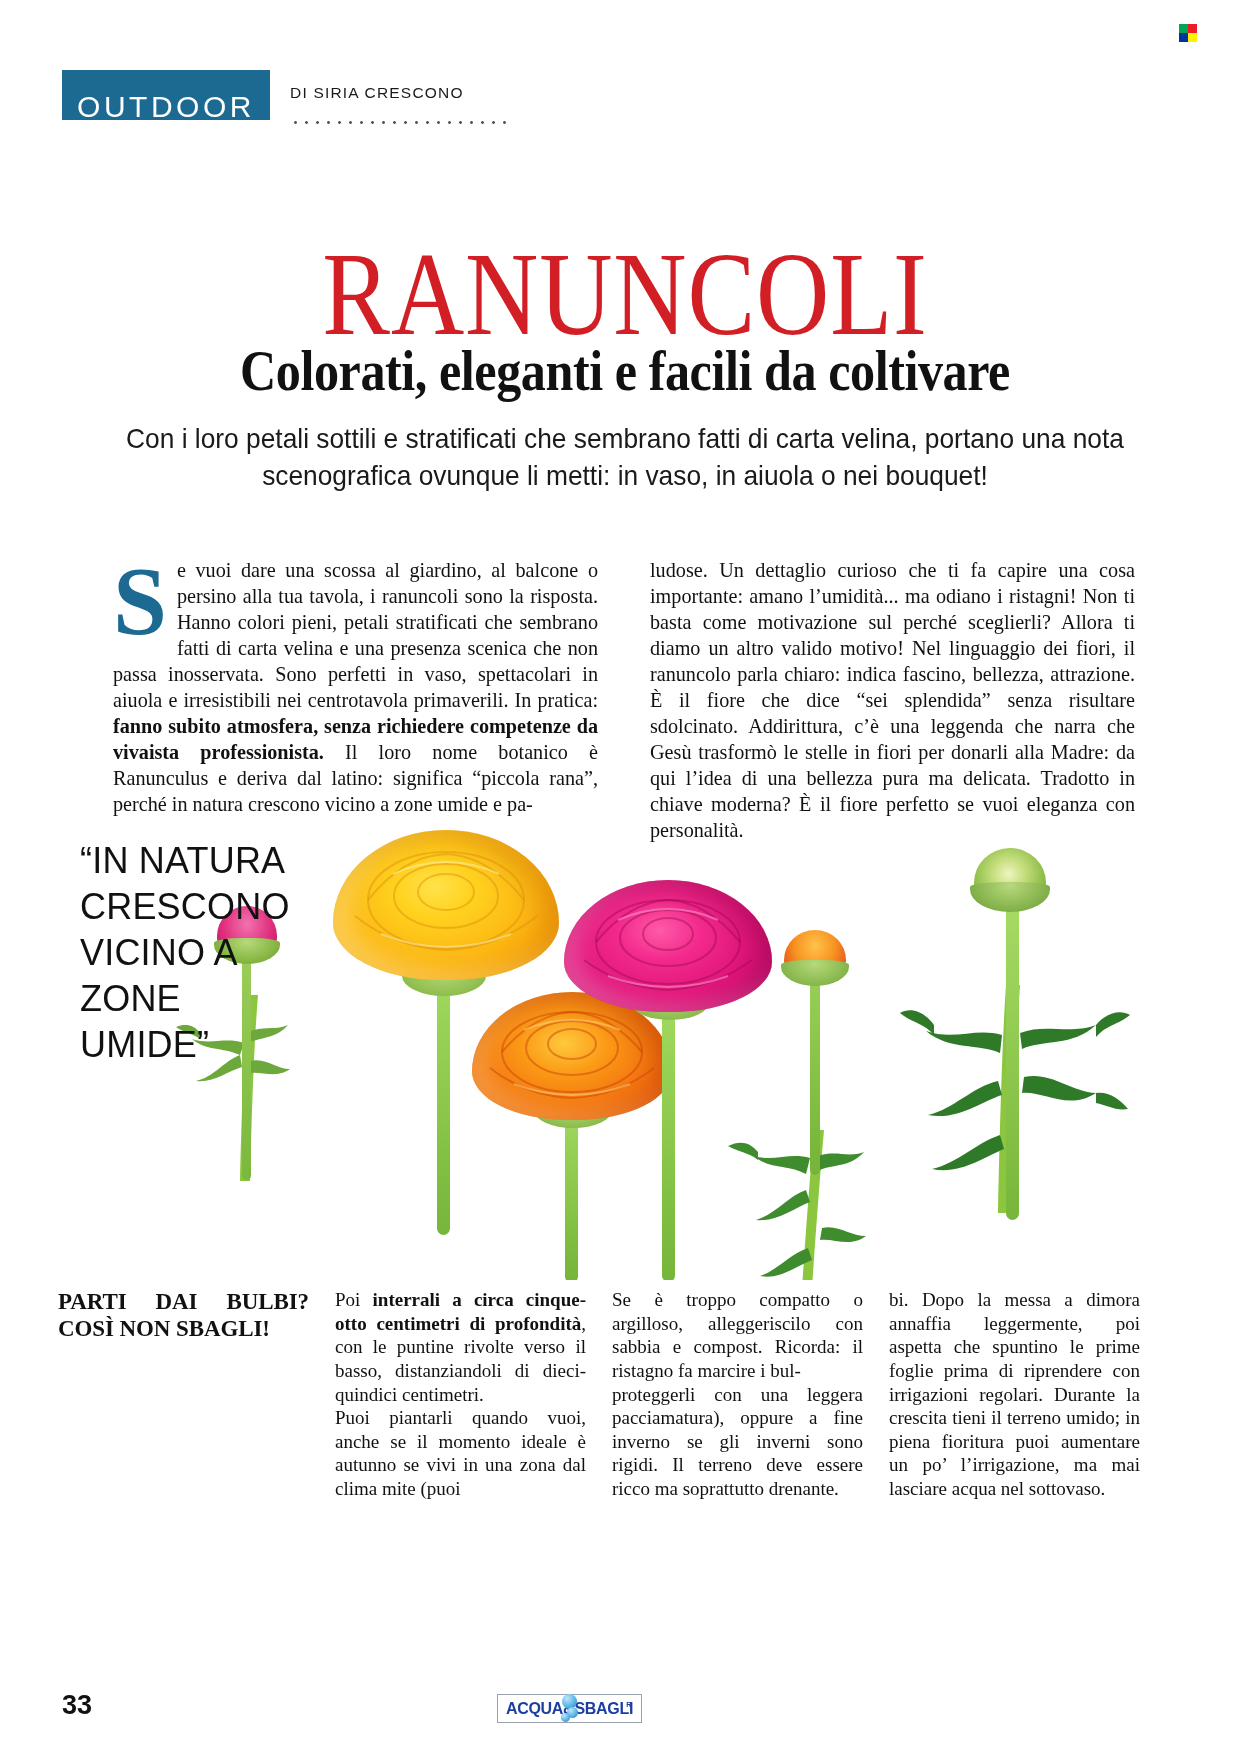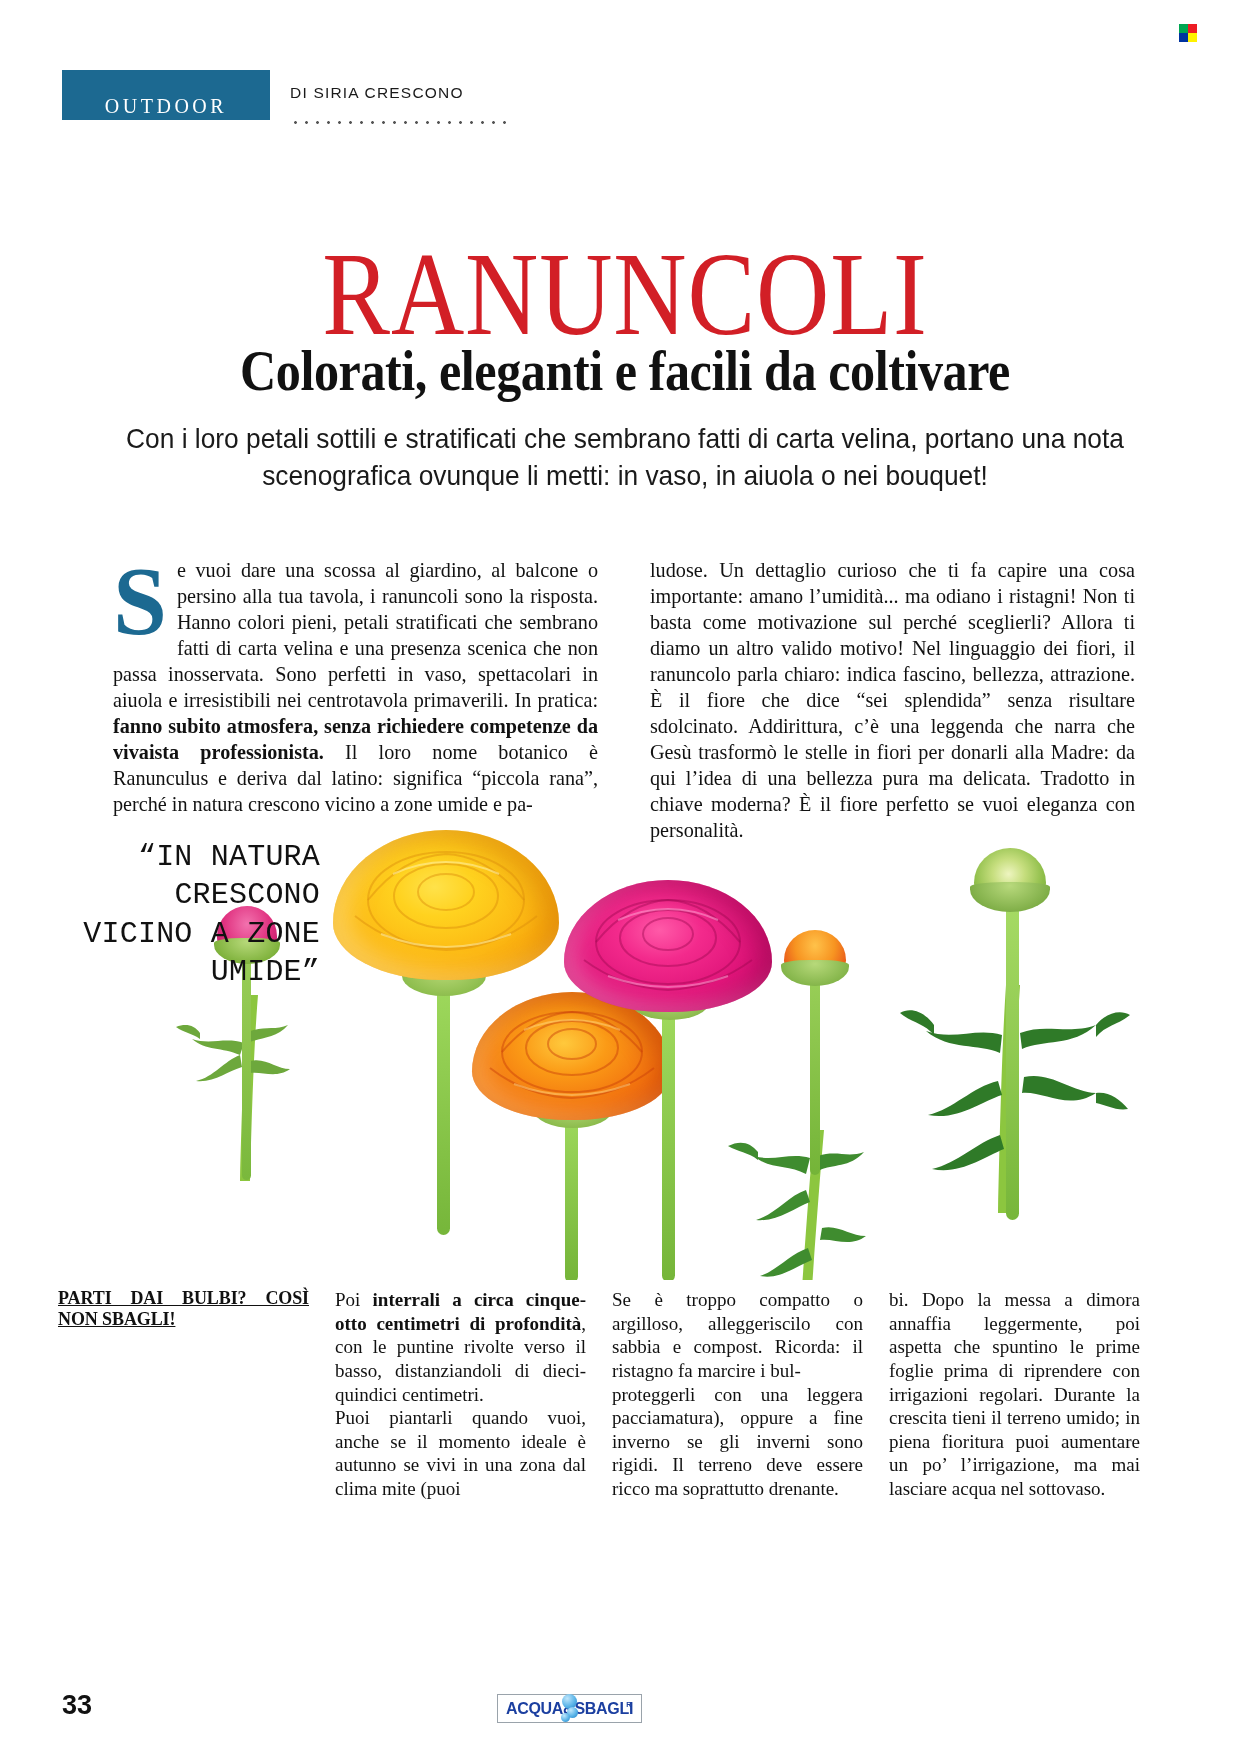--- a/index.html
+++ b/index.html
@@ -8,21 +8,21 @@
 
   
   .regmark{position:absolute;top:24px;left:1179px;width:18px;height:18px;
            display:grid;grid-template-columns:1fr 1fr;grid-template-rows:1fr 1fr;}
   .regmark i{display:block;}
 
   
   .kicker-row{position:absolute;left:62px;top:70px;width:1100px;height:52px;}
   .kicker-box{position:absolute;left:0;top:0;width:208px;height:50px;background:#1c6991;
               display:flex;align-items:center;justify-content:center;}
-  .kicker-box span{font-family:Liberation Serif, serif;color:#fff;font-size:20px;
+  .kicker-box span{font-family:Liberation Sans, sans-serif;color:#fff;font-size:30px;
                    letter-spacing:3.5px;font-weight:400;margin-top:23px;}
   .byline{position:absolute;left:228px;top:14px;font-family:"Liberation Sans",sans-serif;
           font-size:15.5px;letter-spacing:1.2px;color:#1a1a1a;}
   .dots{position:absolute;left:228px;top:44px;width:220px;height:10px;
         background-image:radial-gradient(circle, #555 1.3px, rgba(0,0,0,0) 1.5px);
         background-size:11px 11px;background-position:0 3px;background-repeat:repeat-x;}
 
   
   .title{position:absolute;left:0;top:236px;width:1250px;text-align:center;
          font-family:"Liberation Serif", serif;color:#d21f26;font-size:118px;
@@ -41,40 +41,40 @@
            display:flex;gap:52px;}
   .topcol{width:485px;font-size:20.2px;line-height:1.285;text-align:justify;
           hyphens:auto;}
   .topcol p{margin:0;}
   .dropcap{float:left;font-size:97px;line-height:.78;color:#1c6991;font-weight:700;
            font-family:"Liberation Serif",serif;margin:6px 10px 0 0;}
   b{font-weight:700;}
 
   
   .pullquote{position:absolute;left:80px;top:838px;width:240px;
-             font-family:Liberation Mono, monospace;font-size:30px;line-height:1.28;
-             text-align:right;color:#111;letter-spacing:.2px;}
+             font-family:Liberation Sans, sans-serif;font-size:36px;line-height:1.28;
+             text-align:left;color:#111;letter-spacing:.2px;}
 
   
   .photo{position:absolute;left:62px;top:810px;width:1126px;height:470px;
          overflow:hidden;}
 
   
   .stem{position:absolute;border-radius:50px;}
   .leafgrp{position:absolute;}
   .bloom{position:absolute;border-radius:50%;}
 
   
   .botcols{position:absolute;left:58px;top:1288px;width:1132px;
            display:flex;gap:26px;}
   .botcol{width:251px;font-size:19px;line-height:1.245;text-align:justify;hyphens:auto;}
   .botcol p{margin:0 0 0 0;}
   .botcol p + p{margin-top:0;}
-  .sechead{font-weight:700;font-size:18px;line-height:1.18;
-           letter-spacing:-.1px;text-decoration:underline;}
+  .sechead{font-weight:700;font-size:23px;line-height:1.18;
+           letter-spacing:-.1px;}
 
   
   .pageno{position:absolute;left:62px;top:1690px;font-family:"Liberation Sans",sans-serif;
           font-size:27px;font-weight:700;color:#111;}
   .logo{position:absolute;left:497px;top:1694px;width:143px;height:27px;
         border:1px solid #9aa3ab;background:#fff;display:flex;align-items:center;
         justify-content:center;}
   .logo .lw{position:relative;font-family:"Liberation Sans",sans-serif;font-weight:700;
             font-size:16px;color:#1b3fa0;letter-spacing:-.3px;white-space:nowrap;}
   .logo .bub{position:absolute;border-radius:50%;

